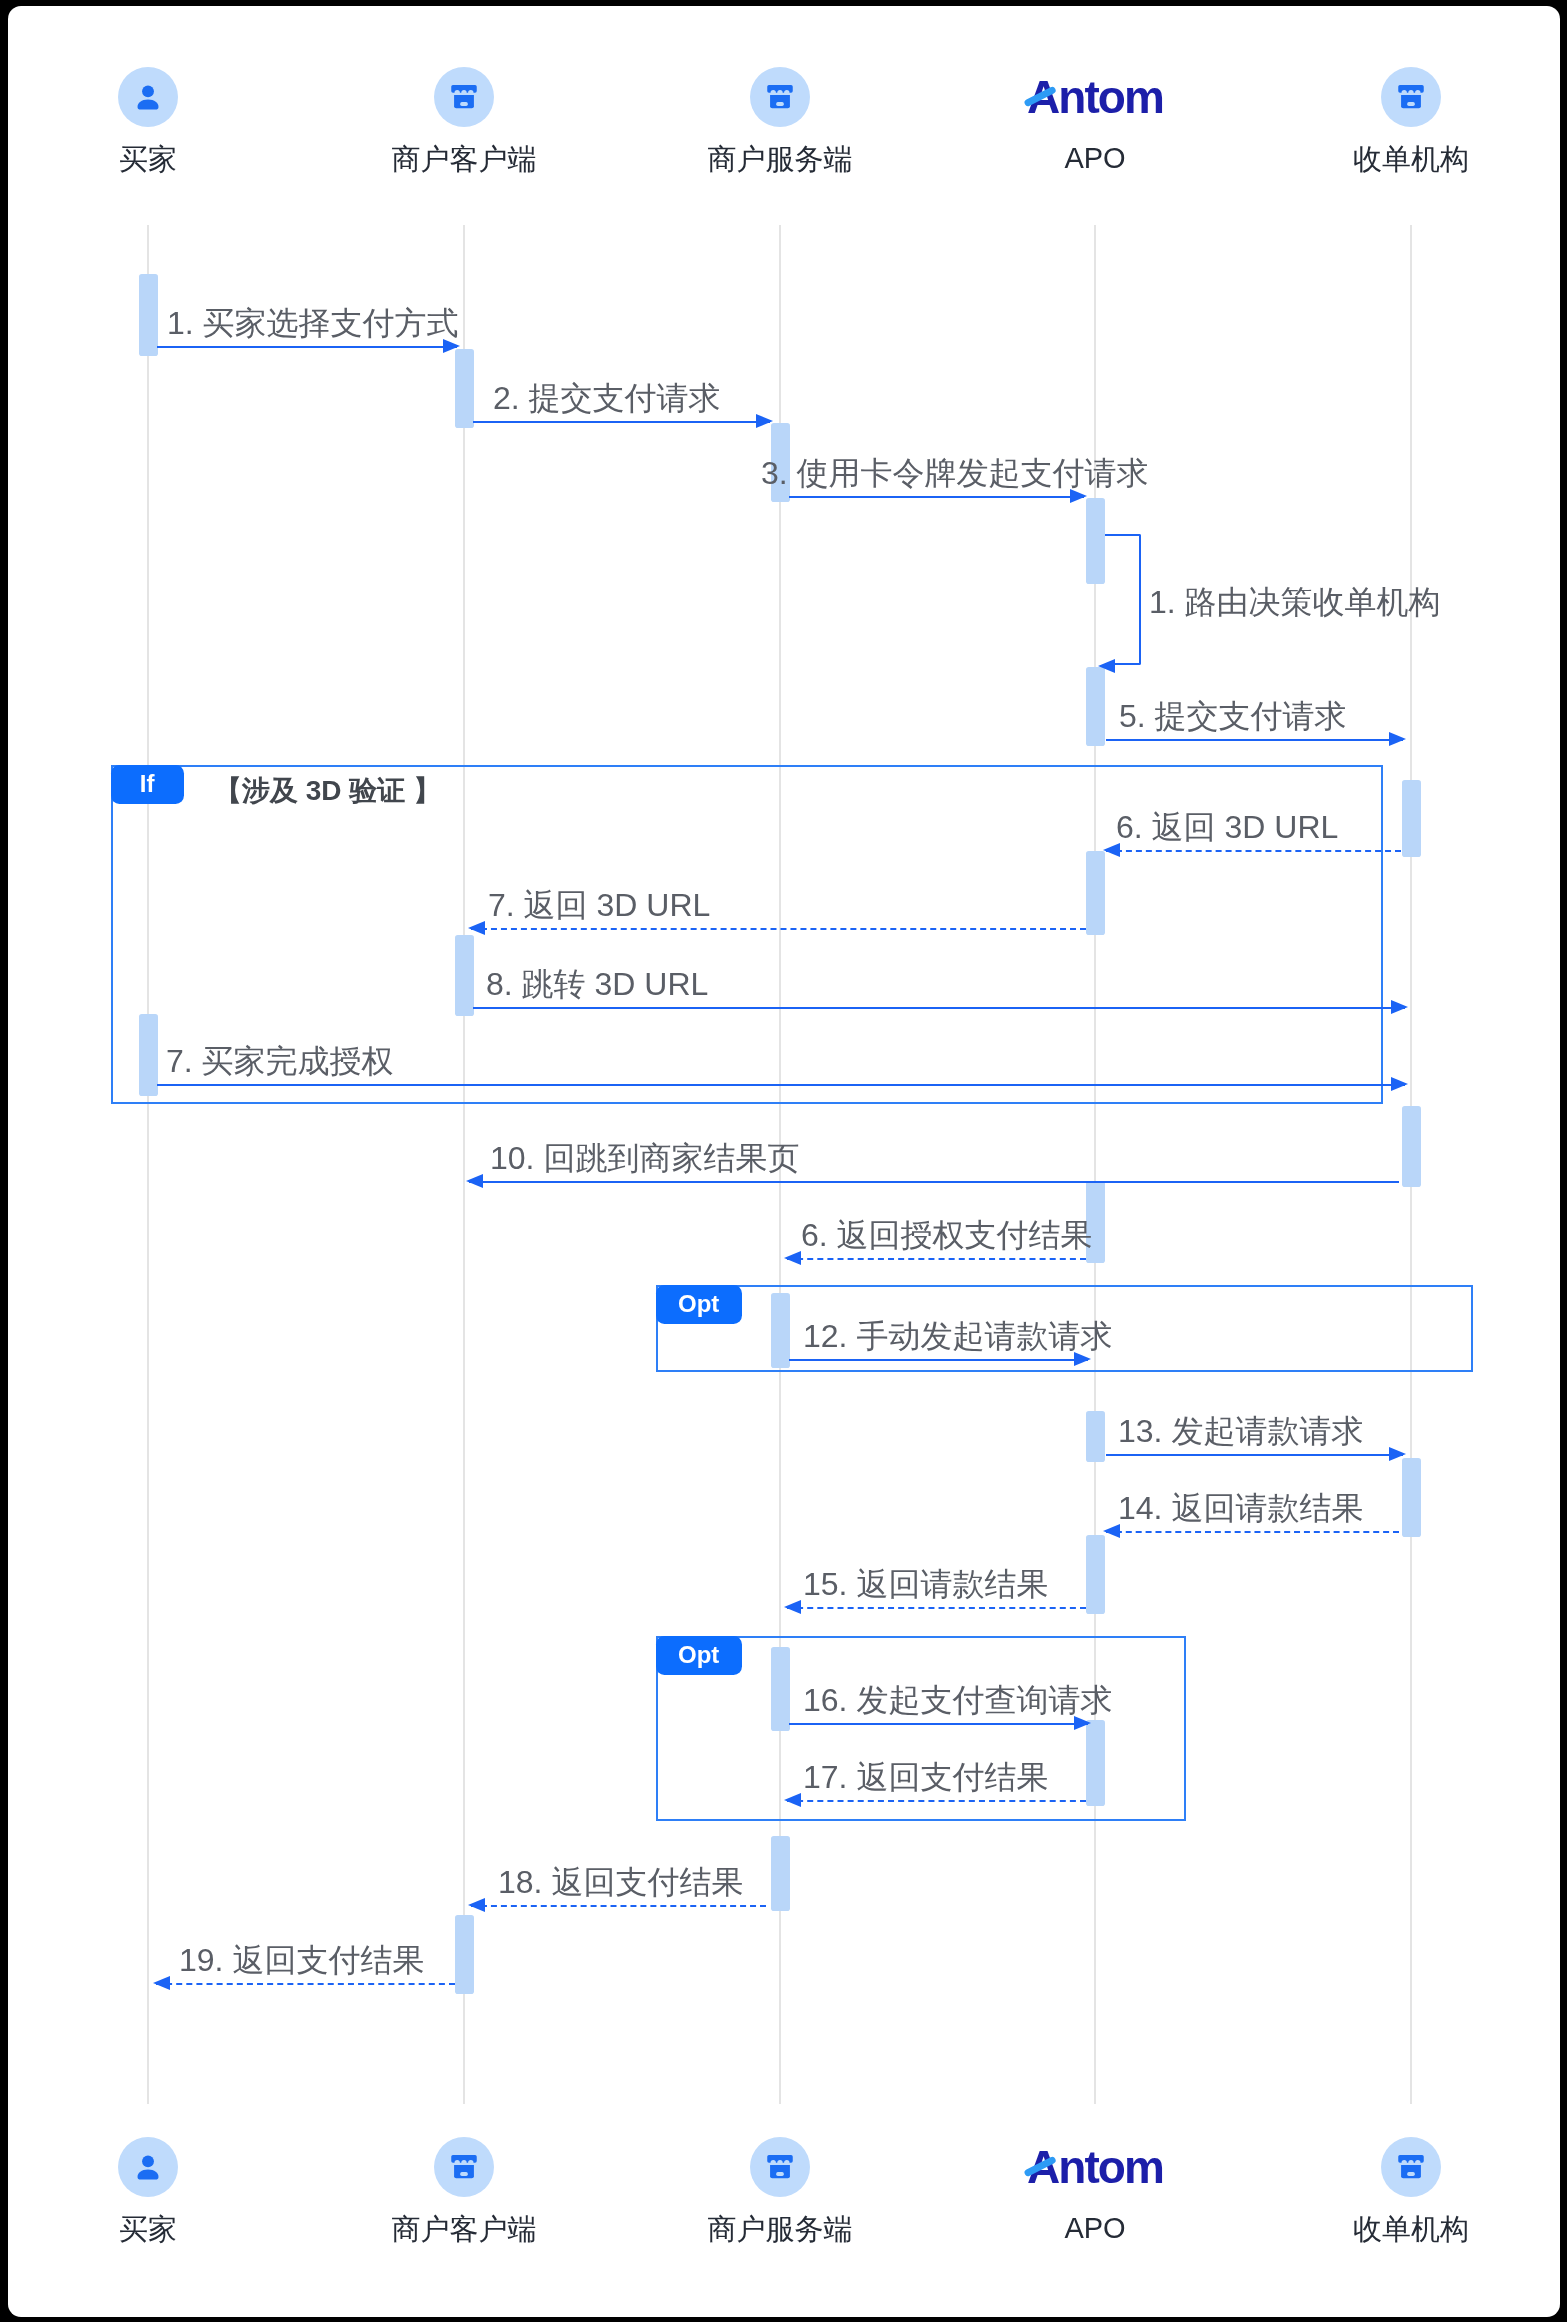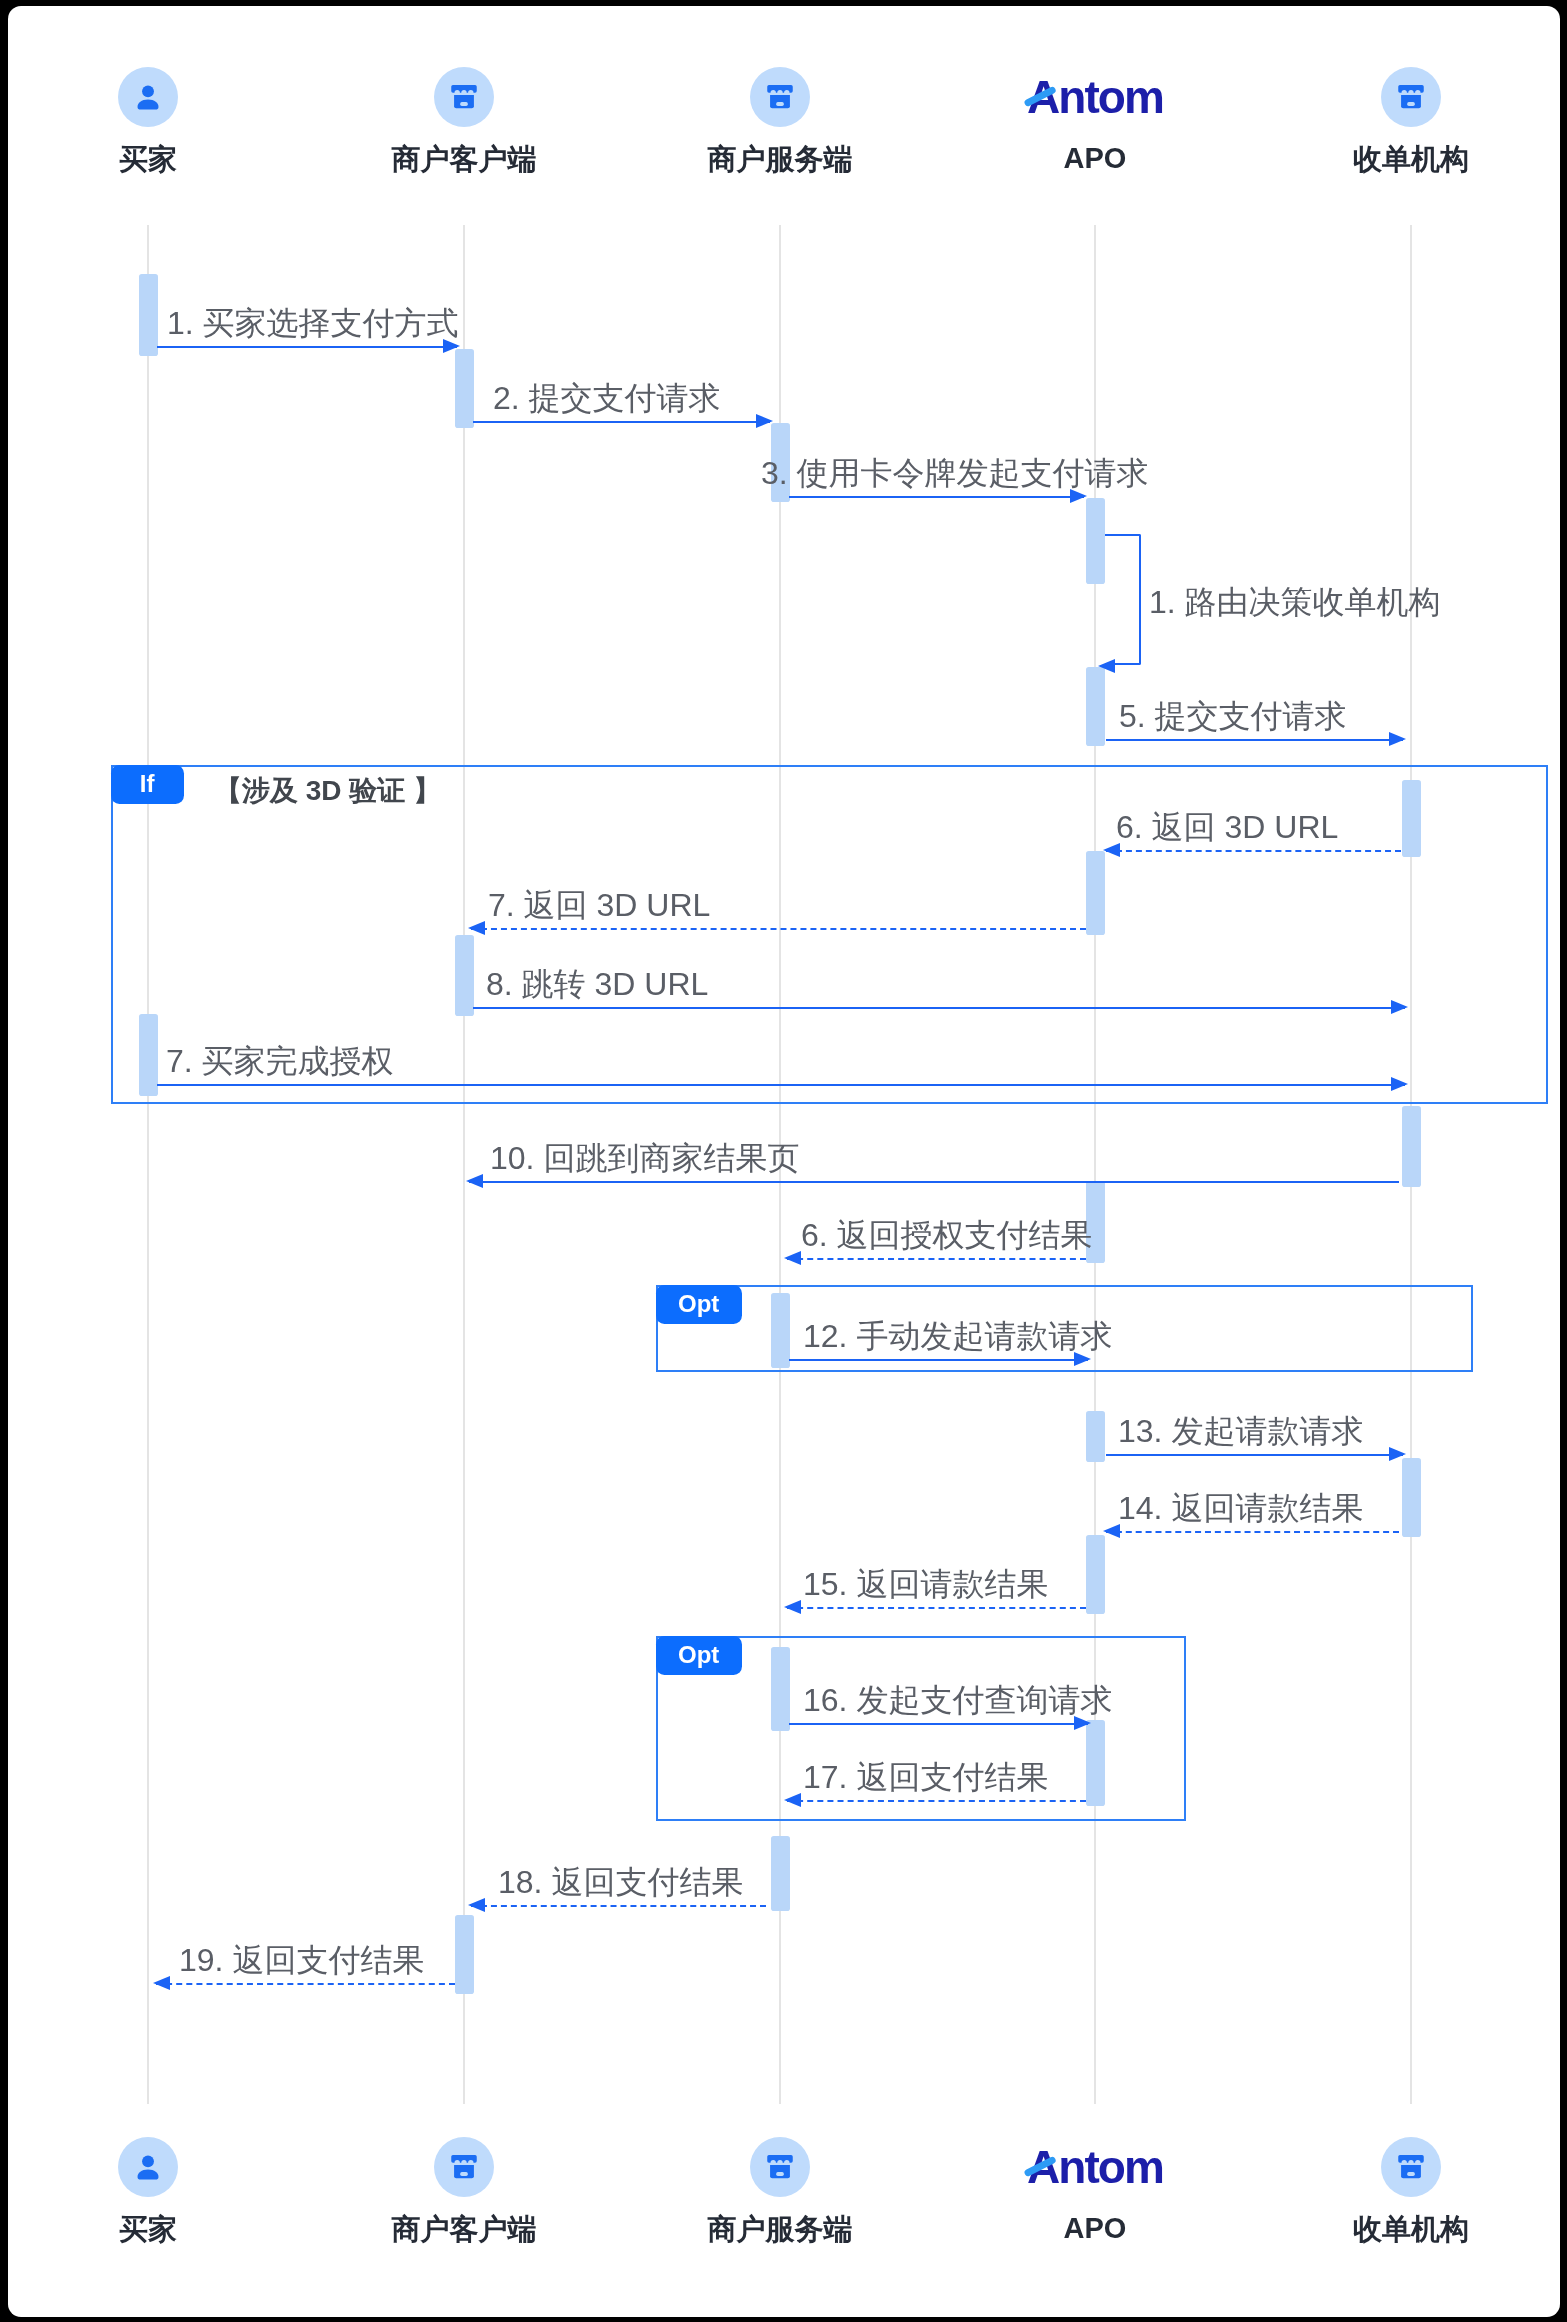--- a/index.html
+++ b/index.html
@@ -44,21 +44,21 @@
   .selfloop .head { top:auto; bottom:-9.8px; left:-7.5px; }
   .msg {
     position:absolute; font-size:32px; color:#5A5E66; white-space:nowrap; z-index:5;
   }
   .actor { position:absolute; transform:translateX(-50%); text-align:center; z-index:2; width:244px; }
   .actor-circle {
     width:60px; height:60px; border-radius:50%; background:#BFDBFC;
     margin:0 auto; display:flex; align-items:center; justify-content:center;
   }
   .actor-label {
-    margin-top:13px; font-size:29px; font-weight:bold; color:#252B36; white-space:nowrap;
+    margin-top:13px; font-size:29px; font-weight:normal; color:#252B36; white-space:nowrap;
   }
   .antom { position:relative; display:inline-block; height:60px; line-height:56px;
     font-size:46px; font-weight:800; color:#1C1FA9; letter-spacing:-1.9px; }
   .antom-slash {
     position:absolute; left:-3.7px; top:24px; width:34px; height:6.6px;
     background:#2D9BF5; border-radius:3.7px; transform:rotate(-27deg);
   }
 </style>
 </head>
 <body>
@@ -120,21 +120,21 @@
         <circle cx="7.2" cy="9" r="1.9" fill="#BFDBFC"></circle>
           <circle cx="12" cy="9" r="1.9" fill="#BFDBFC"></circle>
           <circle cx="16.8" cy="9" r="1.9" fill="#BFDBFC"></circle>
         <path d="M5 10.5 h14 v8 a1.5 1.5 0 0 1 -1.5 1.5 h-11 a1.5 1.5 0 0 1 -1.5 -1.5 z" fill="#1B6DF3"></path>
         <rect x="9.3" y="15.6" width="5.4" height="2.8" rx="1.2" fill="#BFDBFC"></rect>
       </svg>
     </div>
     <div class="actor-label">收单机构</div>
   </div>
 
-  <div class="frame" style="left:111px; top:765px; width:1437px; height:339px">
+  <div class="frame" style="left:111px; top:765px; width:1272px; height:339px">
     <div class="badge" style="width:73px">If</div>
     <div class="frame-label">【涉及 3D 验证 】</div>
   </div>
   <div class="frame" style="left:656px; top:1285px; width:817px; height:87px">
     <div class="badge" style="width:86px">Opt</div>
   </div>
   <div class="frame" style="left:656px; top:1636px; width:530px; height:185px">
     <div class="badge" style="width:86px">Opt</div>
   </div>
 

